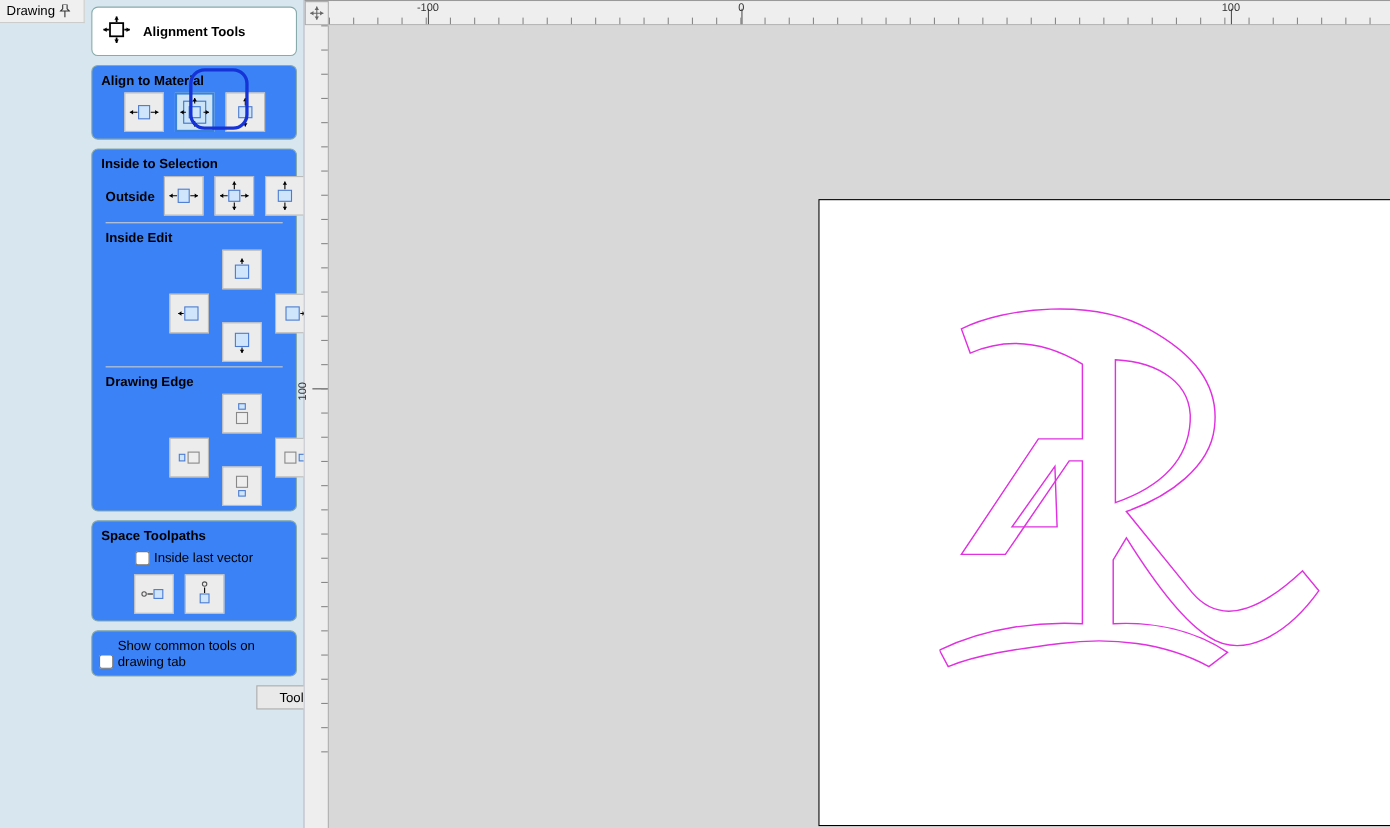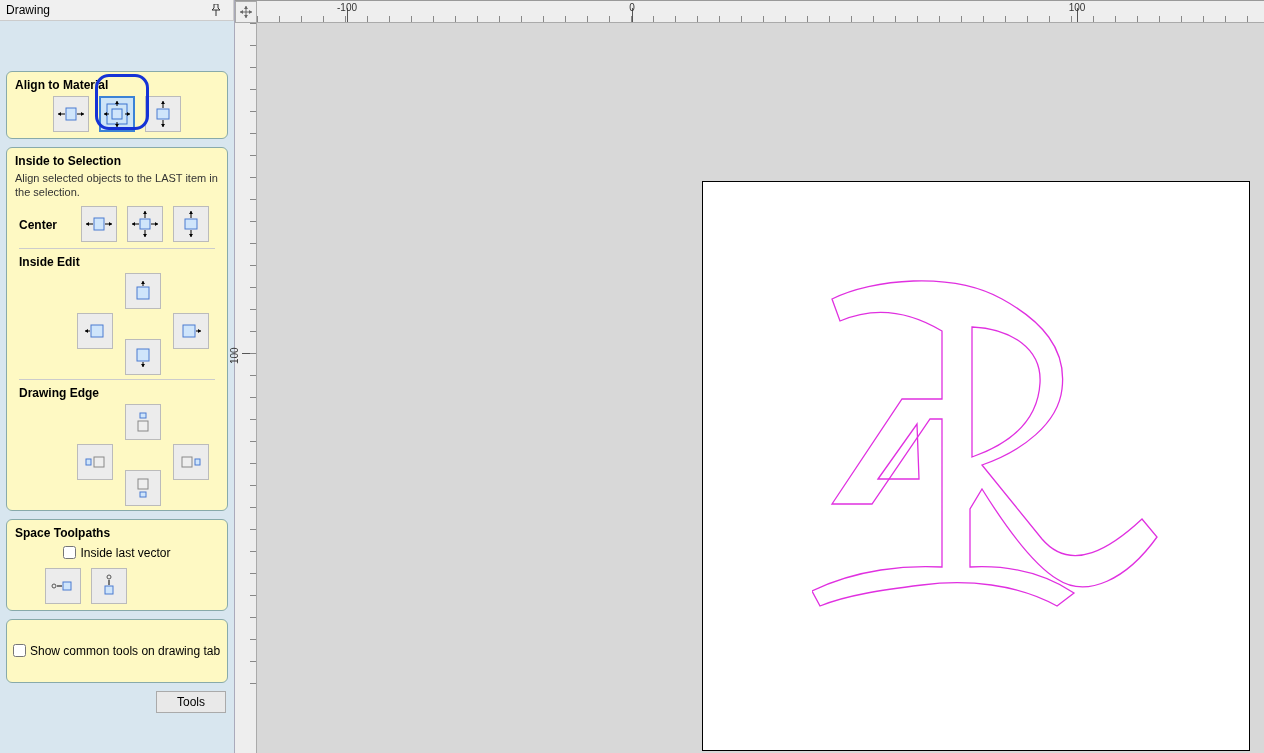--- a/index.html
+++ b/index.html
@@ -7,28 +7,28 @@
   .app { display: flex; flex-direction: column; width: 100%; height: 100%; background: #f0f0f0; }
 
   
   .menubar { height: 24px; display: flex; align-items: center; padding: 0 6px; background: #f0f0f0; }
   .menubar span { padding: 3px 9px; cursor: default; }
 
   
   .body { flex: 1; display: flex; min-height: 0; }
 
   
-  .leftpanel { width: 235px; background: #d8e6ef; border-right: 1px solid #aab; display: flex; flex-direction: column; gap: 44px; }
+  .leftpanel { width: 277px; background: #d8e6ef; border-right: 1px solid #aab; display: flex; flex-direction: row; }
   .lp-header { height: 21px; background: #f0f0f0; border-bottom: 1px solid #ccc; border-right: 1px solid #ccc; display: flex; align-items: center; padding: 0 6px; gap: 4px; }
   .lp-header .pin { margin-left: auto; margin-right:6px; }
   .lp-header .pin svg { display:block; }
   .lp-content { flex: 1; padding: 6px 6px; overflow: hidden; }
 
   .card {
-    background: #fef9c3;
+    background: #3b82f6;
     border: 1px solid #8aa;
     border-radius: 6px;
     padding: 6px 8px;
     margin-bottom: 8px;
   }
   .card h3 { font-weight: bold; font-size: 12px; margin-bottom: 4px; }
   .helptext { font-size: 11px; line-height: 1.25; color: #333; margin-bottom: 6px; }
 
   .title-card { display:flex; align-items:center; gap:10px; background:#fff; }
   .title-card h2 { font-weight:bold; font-size:12px; }
@@ -45,21 +45,21 @@
     cursor: pointer;
   }
   .tool-btn.selected { background:#cde4f7; border:2px solid #3b82d6; }
   .tool-btn svg { display:block; }
 
   .free-area { position:relative; height:120px; }
   .free-area .tool-btn { position:absolute; }
 
   hr.sep { border:none; border-top:1px solid #ccc; margin:6px 4px; }
 
-  .checkbox-row { display:flex; align-items:flex-start; gap:4px; padding:2px 0; }
+  .checkbox-row { display:flex; align-items:flex-end; gap:4px; padding:2px 0; }
   .checkbox-row input { width:13px; height:13px; }
 
   .close-btn {
     width:70px; height:22px; margin:6px auto 0 auto; display:block;
     background:#e9e9e9; border:1px solid #aaa;
   }
 
   
   .hand-circle { position:absolute; border:3px solid #1533d6; border-radius:14px; pointer-events:none; }
 
@@ -113,20 +113,30 @@
       <div class="lp-header">
         <span>Drawing</span>
         <span class="pin">
           <svg width="10" height="12" viewBox="0 0 10 12">
               <path d="M3 0h4v4l2 2H1l2-2V0zM5 6v6" stroke="#333" stroke-width="1" fill="none"></path>
             </svg>
         </span>
       </div>
       <div class="lp-content" style="position:relative;">
 
+        <div class="card title-card">
+          <span>
+            <svg width="28" height="28" viewBox="0 0 28 28">
+              <rect x="8" y="8" width="12" height="12" fill="none" stroke="#000" stroke-width="1.6"></rect>
+              <path d="M14 2v5 M14 21v5 M2 14h5 M21 14h5" stroke="#000" stroke-width="1.6"></path>
+              <path d="M14 2l-2 3h4z M14 26l-2-3h4z M2 14l3-2v4z M26 14l-3-2v4z" fill="#000"></path>
+            </svg>
+          </span>
+          <h2>Alignment Tools</h2>
+        </div>
 
         <div class="card" style="position:relative;">
           <h3>Align to Material</h3>
           <div class="tool-row center">
             <div class="tool-btn">
               <svg width="28" height="22" viewBox="0 0 28 22">
                   <rect x="9" y="5" width="10" height="12" fill="#cfe5fb" stroke="#4b7bd0"></rect>
                   <path d="M1 11h7 M20 11h7" stroke="#000"></path>
                   <path d="M1 11l3-2v4z M27 11l-3-2v4z" fill="#000"></path>
                 </svg>
@@ -146,24 +156,23 @@
                   <path d="M11 1l-2 3h4z M11 27l-2-3h4z" fill="#000"></path>
                 </svg>
             </div>
           </div>
 
           <div class="hand-circle" style="left:88px; top:2px; width:54px; height:56px;"></div>
         </div>
 
         <div class="card">
           <h3>Inside to Selection</h3>
-          <div class="helptext">Align selected objects to the LAST item in the selection.</div>
 
           <div style="display:flex; align-items:center; gap:8px;">
-            <div class="sub-label">Center</div>
+            <div class="sub-label">Outside</div>
             <div class="tool-row" style="margin-left:auto; padding-right:10px;">
               <div class="tool-btn">
                 <svg width="28" height="22">
                     <rect x="9" y="5" width="10" height="12" fill="#cfe5fb" stroke="#4b7bd0"></rect>
                     <path d="M1 11h7 M20 11h7" stroke="#000"></path>
                     <path d="M1 11l3-2v4z M27 11l-3-2v4z" fill="#000"></path>
                   </svg>
               </div>
               <div class="tool-btn">
                 <svg width="28" height="28" viewBox="0 0 28 28">
@@ -264,21 +273,21 @@
             <div class="tool-btn">
               <svg width="18" height="26">
                   <circle cx="9" cy="4" r="2" fill="none" stroke="#555"></circle>
                   <path d="M9 7v5" stroke="#000"></path>
                   <rect x="5" y="13" width="8" height="8" fill="#cfe5fb" stroke="#4b7bd0"></rect>
                 </svg>
             </div>
           </div>
         </div>
 
-        <div class="card" style="padding:22px 6px;">
+        <div class="card" style="padding:4px 6px;">
           <div class="checkbox-row">
             <input type="checkbox" style="">
             <span>Show common tools on drawing tab</span>
           </div>
         </div>
 
         <button class="close-btn" style="margin-left:150px;">Tools</button>
 
       </div>
     </div>

